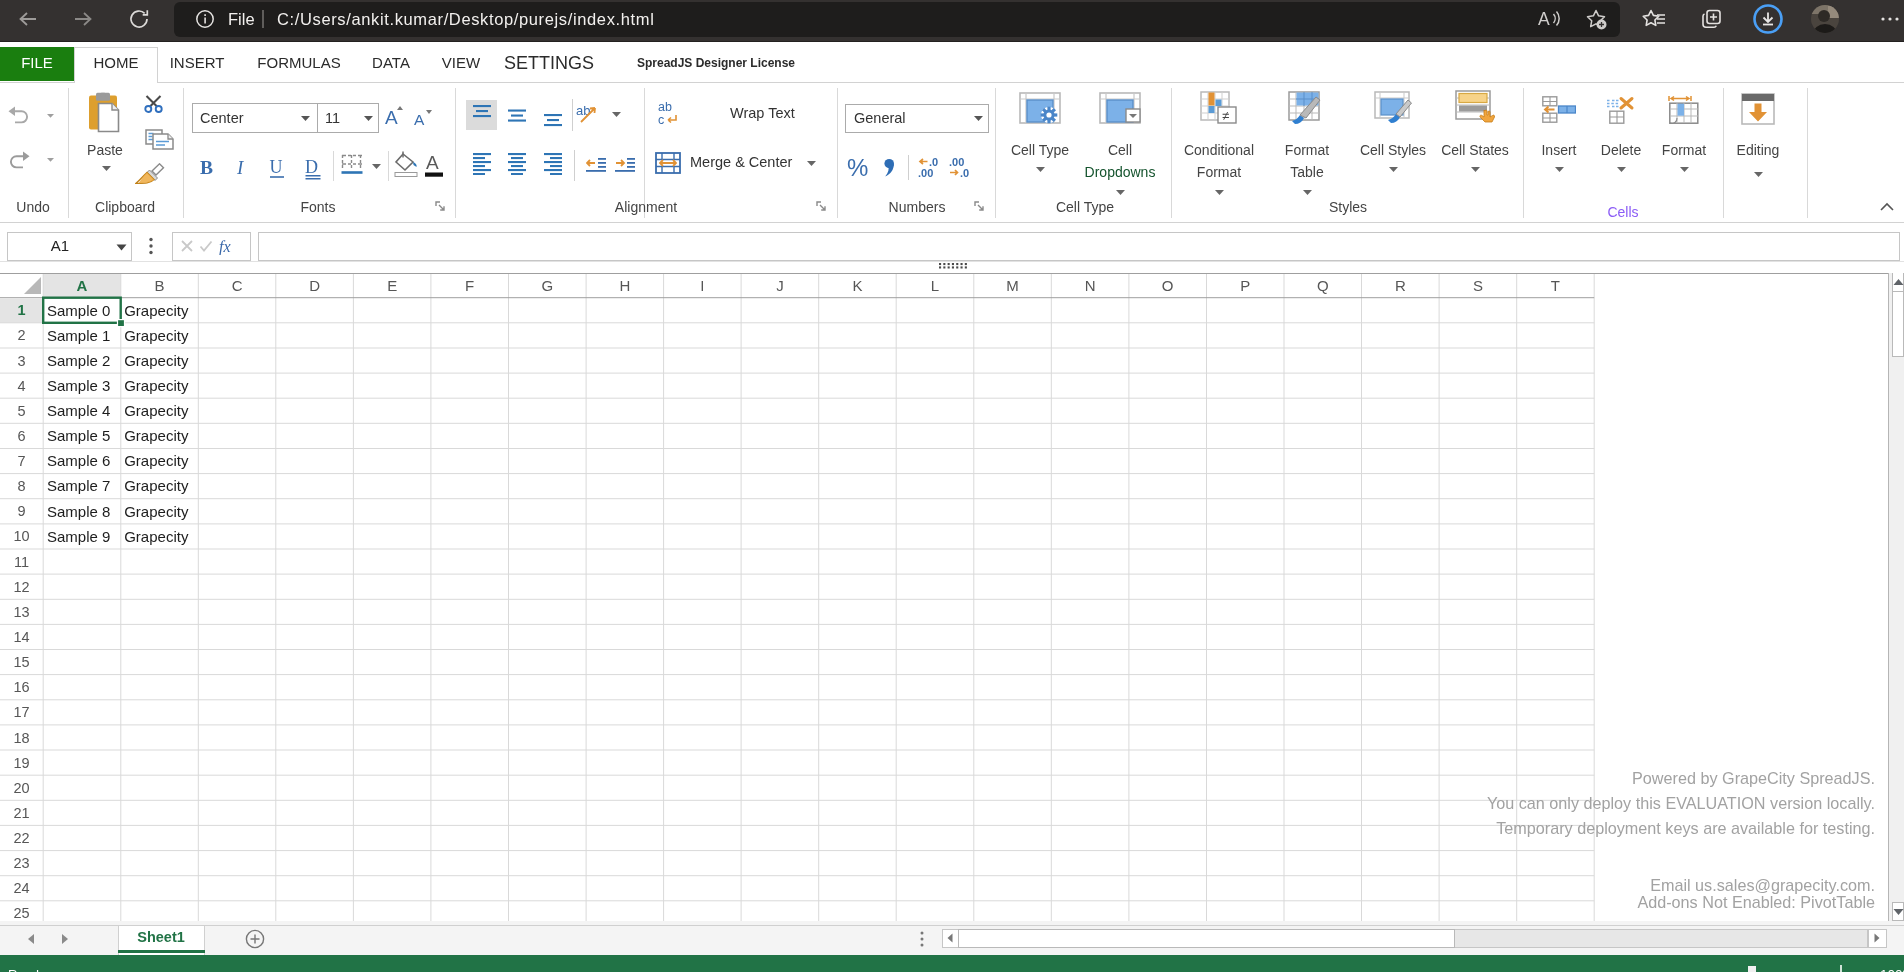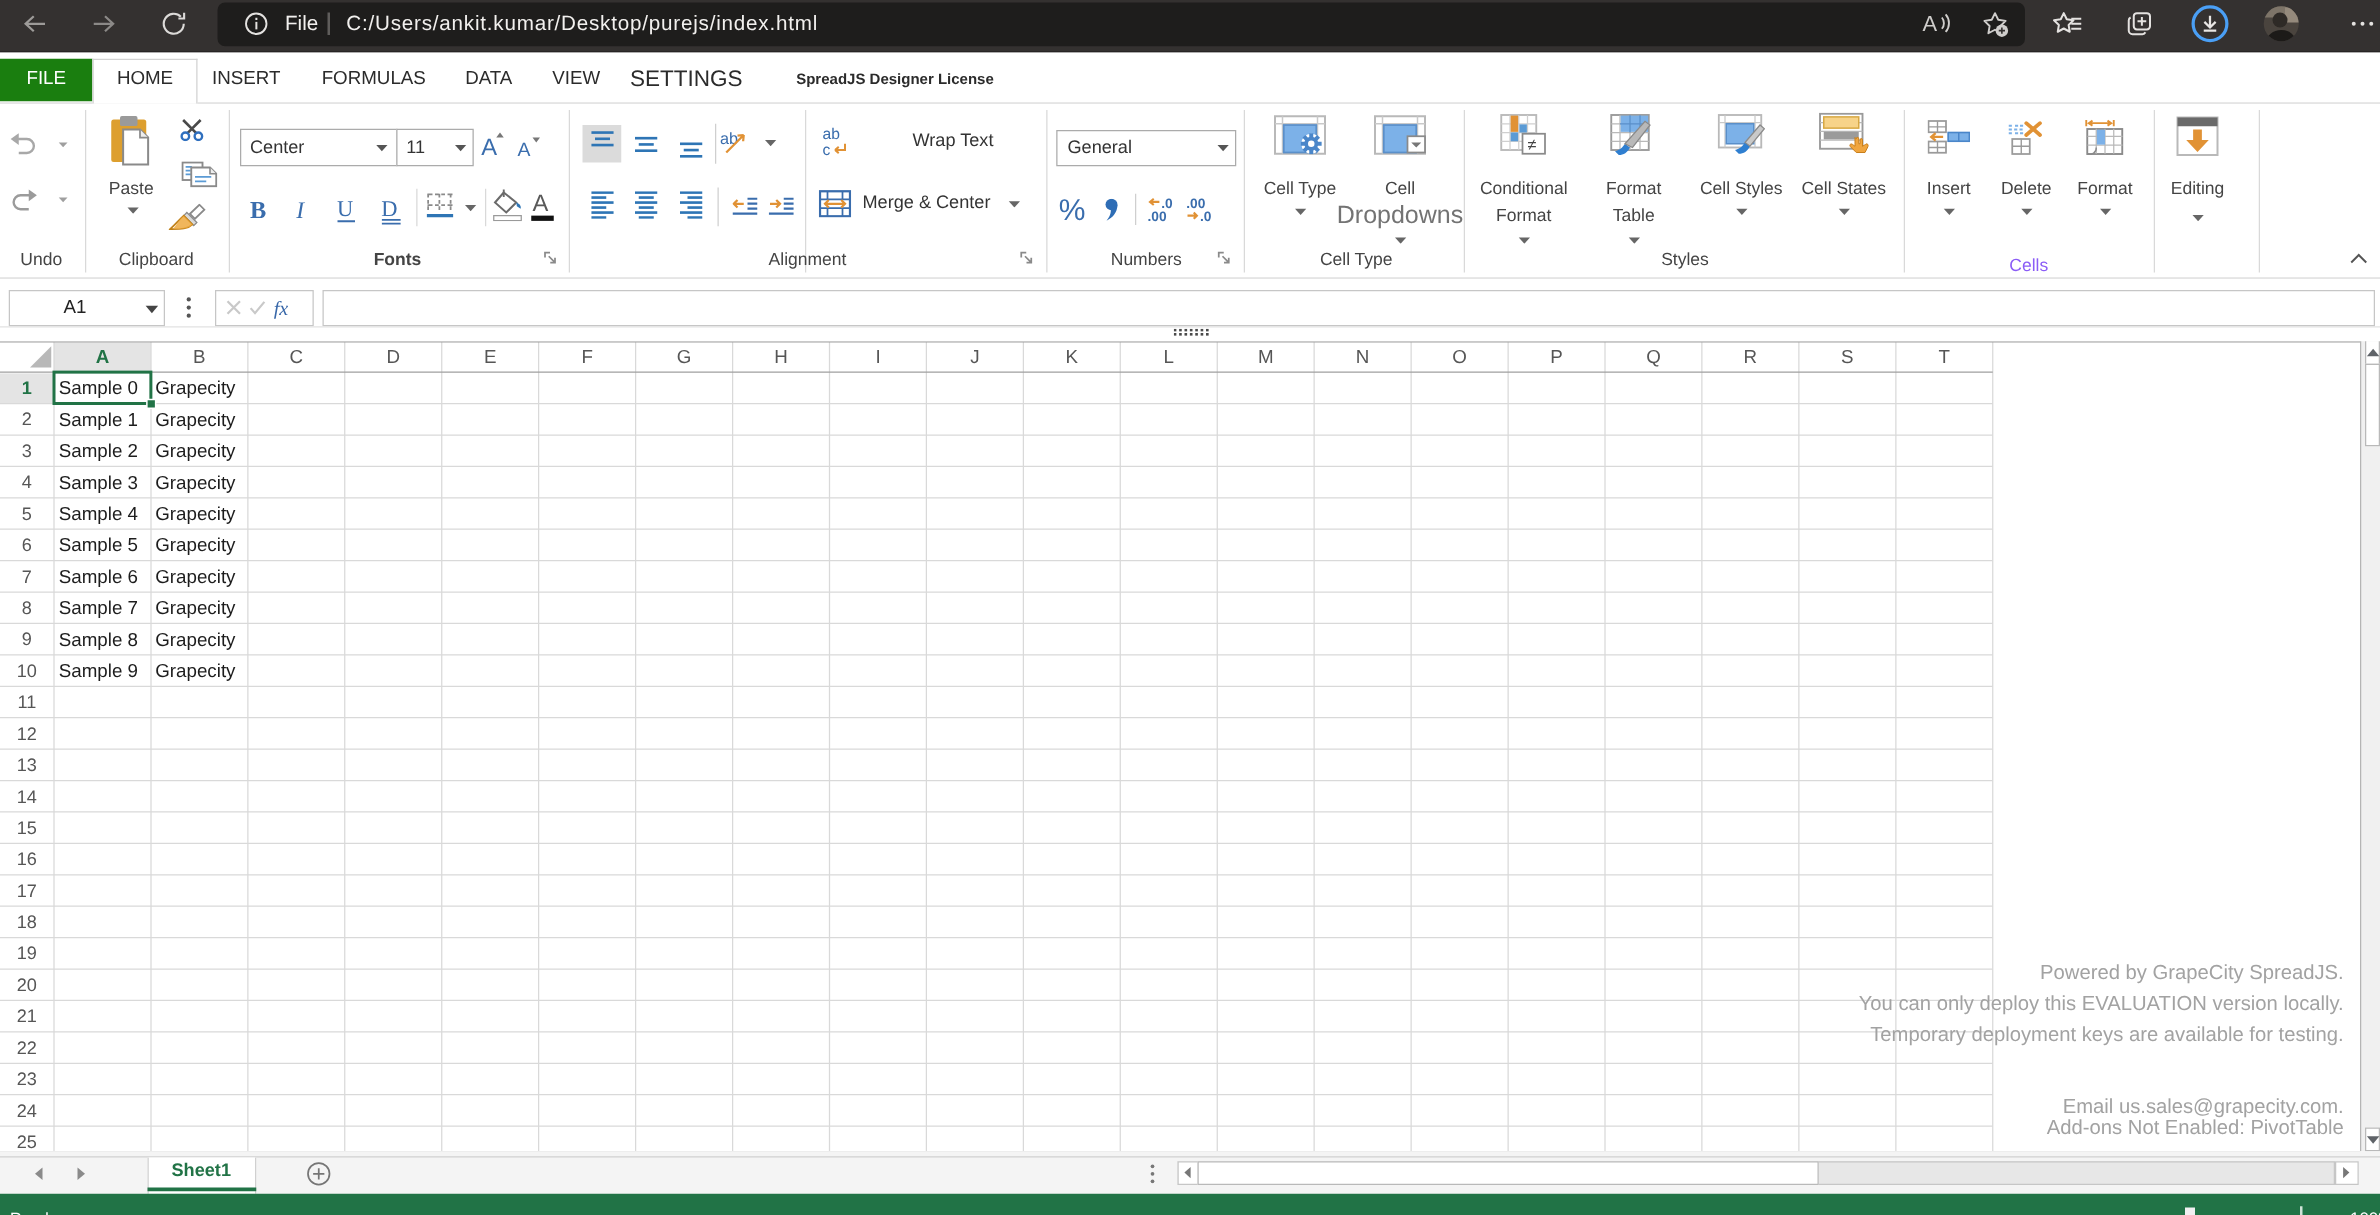--- a/index.html
+++ b/index.html
@@ -179,21 +179,21 @@
 <svg style="position:absolute;left:393.0px;top:151.0px;" width="26" height="26" viewBox="0 0 26 26">
     <path d="M10 3 L20 11 L12 19 L3 11 z" fill="#fff" stroke="#6b6b6b" stroke-width="1.6"></path>
     <path d="M10 0.5 v6" stroke="#6b6b6b" stroke-width="1.5"></path>
     <path d="M20 11 c3 1 4 3 3.5 5 l-3-2 z" fill="#2e75b5"></path>
     <rect x="2" y="21.5" width="22" height="4" fill="#fff" stroke="#9a9a9a" stroke-width="1"></rect>
   </svg>
 <svg style="position:absolute;left:423.0px;top:152.0px;" width="22" height="26" viewBox="0 0 22 26">
     <text x="3" y="17" font-size="19" fill="#595959" font-family="Liberation Sans">A</text>
     <rect x="2" y="20.5" width="18" height="4.2" fill="#111"></rect>
   </svg>
-<div style="position:absolute;left:238.0px;top:196.5px;width:160px;height:21.0px;line-height:21.0px;font-size:14px;color:#444444;font-weight:bold;text-align:center;white-space:nowrap;">Fonts</div>
+<div style="position:absolute;left:238.0px;top:196.5px;width:160px;height:21.0px;line-height:21.0px;font-size:14px;color:#444444;font-weight:normal;text-align:center;white-space:nowrap;">Fonts</div>
 <svg style="position:absolute;left:434.0px;top:200.0px;" width="12" height="12" viewBox="0 0 12 12">
     <path d="M1.5 5 V1.5 H5 M7 5 H11 V1.5 M11 7 v3.5 H7" stroke="#8a8a8a" stroke-width="1.2" fill="none" opacity="0"></path>
     <path d="M2 6 V2 h4" stroke="#8a8a8a" stroke-width="1.4" fill="none"></path>
     <path d="M5 5 l4.5 4.5 M10 6.2 V10 H6.2" stroke="#8a8a8a" stroke-width="1.4" fill="none"></path>
   </svg>
 <div style="position:absolute;left:466px;top:100px;width:31px;height:30px;background:#dbdbdb;"></div>
 <svg style="position:absolute;left:472.5px;top:103.5px;" width="18" height="24" viewBox="0 0 18 24">
     <rect x="0" y="1" width="18" height="2.1" fill="#2e75b5"></rect>
     <rect x="3" y="6" width="12" height="2.1" fill="#2e75b5"></rect>
     <rect x="0" y="11" width="18" height="2.1" fill="#2e75b5"></rect>
@@ -328,21 +328,21 @@
     <path d="M1 7 h40 M7 1 v30 M35 1 v30" stroke="#c9c9c9" stroke-width="1.2"></path>
     <rect x="8" y="8" width="26" height="22" fill="#7cb1e8" stroke="#5a8fc9" stroke-width="1.4"></rect>
     <rect x="27" y="17" width="14" height="13" fill="#fff" stroke="#8a8a8a" stroke-width="1.4"></rect>
     <path d="M30 22 l4 4 4-4 z" fill="#777"></path>
   </svg>
 <div style="position:absolute;left:960.0px;top:139.5px;width:160px;height:21.0px;line-height:21.0px;font-size:14px;color:#444444;font-weight:normal;text-align:center;white-space:nowrap;">Cell Type</div>
 <svg style="position:absolute;left:1034.5px;top:165.5px;" width="11" height="6.95" viewBox="0 0 11 6.95">
     <polygon points="1,1 10,1 5.5,5.95" fill="#666"></polygon>
   </svg>
 <div style="position:absolute;left:1040.0px;top:139.5px;width:160px;height:21.0px;line-height:21.0px;font-size:14px;color:#444444;font-weight:normal;text-align:center;white-space:nowrap;">Cell</div>
-<div style="position:absolute;left:1040.0px;top:162.0px;width:160px;height:21.0px;line-height:21.0px;font-size:20px;color:#737373;font-weight:normal;text-align:center;white-space:nowrap;">Dropdowns</div>
+<div style="position:absolute;left:1040.0px;top:162.0px;width:160px;height:21.0px;line-height:21.0px;font-size:14px;color:#14532d;font-weight:normal;text-align:center;white-space:nowrap;">Dropdowns</div>
 <svg style="position:absolute;left:1114.5px;top:188.5px;" width="11" height="6.95" viewBox="0 0 11 6.95">
     <polygon points="1,1 10,1 5.5,5.95" fill="#666"></polygon>
   </svg>
 <div style="position:absolute;left:1005.0px;top:196.5px;width:160px;height:21.0px;line-height:21.0px;font-size:14px;color:#444444;font-weight:normal;text-align:center;white-space:nowrap;">Cell Type</div>
 <svg style="position:absolute;left:1200.0px;top:91.0px;" width="38" height="34" viewBox="0 0 38 34">
     <rect x="1" y="1" width="28" height="28" fill="#fff" stroke="#b9b9b9" stroke-width="1.5"></rect>
     <path d="M1 8 h28 M1 15 h28 M1 22 h28 M8 1 v28 M15 1 v28 M22 1 v28" stroke="#cfcfcf" stroke-width="1"></path>
     <rect x="8.5" y="1.5" width="6" height="13" fill="#e19235"></rect>
     <rect x="8.5" y="15" width="6" height="7" fill="#5b9bd5"></rect>
     <rect x="15.5" y="8.5" width="6" height="6.5" fill="#5b9bd5"></rect>

